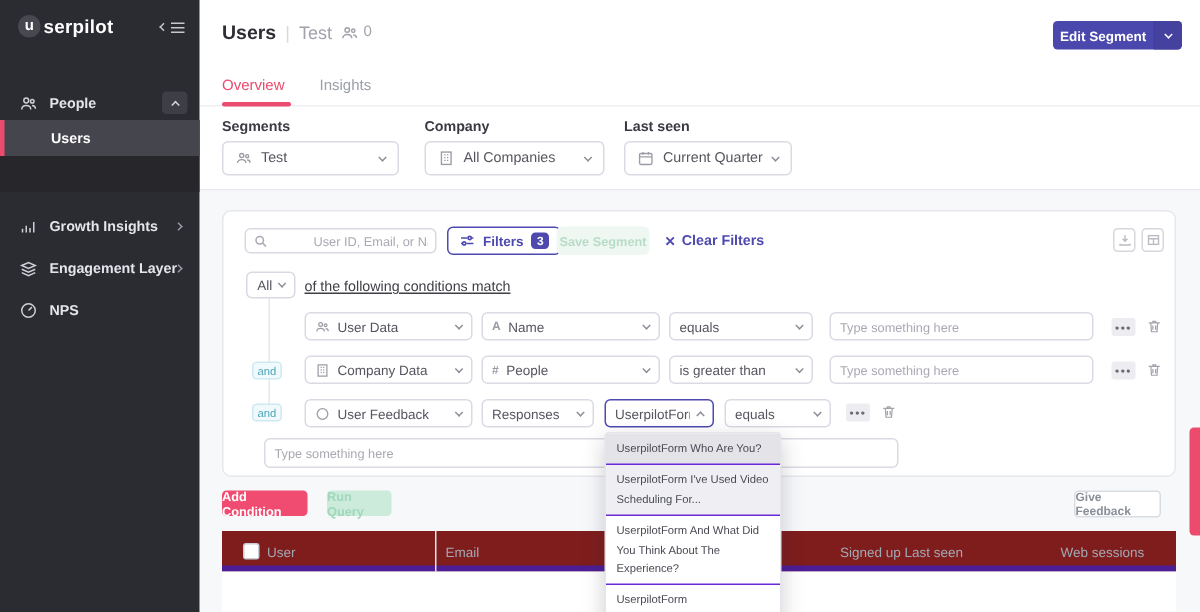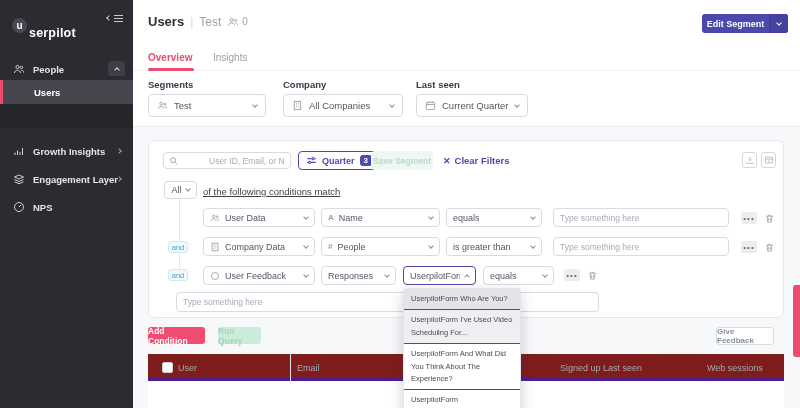--- a/index.html
+++ b/index.html
@@ -4,21 +4,21 @@
 <style>
   * { margin:0; padding:0; box-sizing:border-box; }
   html,body { width:800px; height:408px; }
   body { font-family:"Liberation Sans", sans-serif; position:relative; background:#fff; overflow:hidden; }
   .abs { position:absolute; }
 
   
   #sidebar { left:0; top:0; width:133px; height:408px; background:#2b2b32; z-index:5; }
   .logo-row { position:absolute; left:12px; top:10px; display:flex; align-items:center; gap:2px; color:#fff; }
   .logo-circle { width:15px; height:15px; border-radius:50%; background:#484850; color:#fff; font-size:10px; font-weight:bold; display:flex; align-items:center; justify-content:center; }
-  .logo-text { font-size:12.5px; font-weight:bold; letter-spacing:.2px;margin-top:16px; }
+  .logo-text { font-size:12.5px; font-weight:bold; letter-spacing:.2px; }
   .collapse { position:absolute; right:10px; top:13px; color:#c7c7ce; display:flex; align-items:center; gap:3px; }
   .burger { display:inline-block; width:9px; }
   .burger span { display:block; height:1.5px; background:#c7c7ce; margin:1.5px 0; }
 
   .side-item { position:absolute; left:0; width:133px; height:26px; display:flex; align-items:center; color:#e4e4ea; font-size:9.5px; font-weight:600; cursor:pointer; }
   .side-item .ic { margin-left:13px; margin-right:8px; color:#cfcfd6; }
   .sub-block { position:absolute; left:0; top:80px; width:133px; height:48px; background:#26262b; }
   .sub-item { position:absolute; left:0; width:133px; height:24px; display:flex; align-items:center; padding-left:34px; font-size:9.5px; color:#b2b2ba; cursor:pointer; }
   .sub-item.active { background:#45454e; color:#fff; font-weight:600; }
   .active-bar { position:absolute; left:0; top:0; width:3px; height:24px; background:#ec4b6d; }
@@ -40,21 +40,21 @@
   .pt-sep { color:#d9d9e0; font-size:12px; }
   .pt-seg { font-size:12px; color:#a2a2ab; }
   .pt-count { font-size:10px; color:#a2a2ab; display:flex; align-items:center; gap:3px; }
 
   .btn-edit { position:absolute; left:569px; top:14px; width:86px; height:19px; background:#4a47ad; border-radius:3px; display:flex; align-items:stretch; color:#fff; cursor:pointer; }
   .btn-edit-main { flex:1; display:flex; align-items:center; justify-content:center; font-size:9px; font-weight:bold; }
   .btn-edit-caret { width:19px; display:flex; align-items:center; justify-content:center; border-left:1px solid #3f3ca0; background:#44419f; border-radius:0 3px 3px 0; }
 
   .tabs { position:absolute; left:0; top:44px; width:667px; height:27px; border-bottom:1px solid #efeff4; }
   .tab { position:absolute; top:8px; font-size:10px; cursor:pointer; }
-  .tab.active { color:#ea4b6e; font-weight:bold; }
+  .tab.active { color:#ea4b6e; font-weight:normal; }
   .tab.inactive { color:#9aa0a8; }
   .tab-underline { position:absolute; left:15px; top:24px; width:46px; height:3px; border-radius:2px; background:#ea4b6e; }
 
   .flabel { position:absolute; font-size:9.5px; font-weight:bold; color:#3a3a42; }
   .fselect { position:absolute; top:94px; height:23px; background:#fff; border:1px solid #dadae4; border-radius:4px; display:flex; align-items:center; padding:0 8px; gap:6px; font-size:9.5px; color:#55555f; cursor:pointer; }
   .fselect .ic { color:#9c9ca6; }
   .fselect .grow { flex:1; }
   .fselect .chev { color:#8d8d97; }
 
   
@@ -260,21 +260,21 @@
     </div>
 
     <div class="btn-filters">
       <span class="ic">
         <svg width="11" height="11" viewBox="0 0 24 24" fill="none" stroke="currentColor" stroke-width="2.4">
             <path d="M3 8h9M19 8h2M3 16h2M11 16h10"></path>
             <circle cx="15.5" cy="8" r="2.4"></circle>
             <circle cx="7.5" cy="16" r="2.4"></circle>
           </svg>
       </span>
-      <span>Quarter</span>
+      <span>Filters</span>
       <span class="badge">3</span>
     </div>
 
     <div class="btn-save">Save Segment</div>
 
     <div class="btn-clear">
       <span style="font-size:9px;">✕</span>
       <span>Clear Filters</span>
     </div>
 

